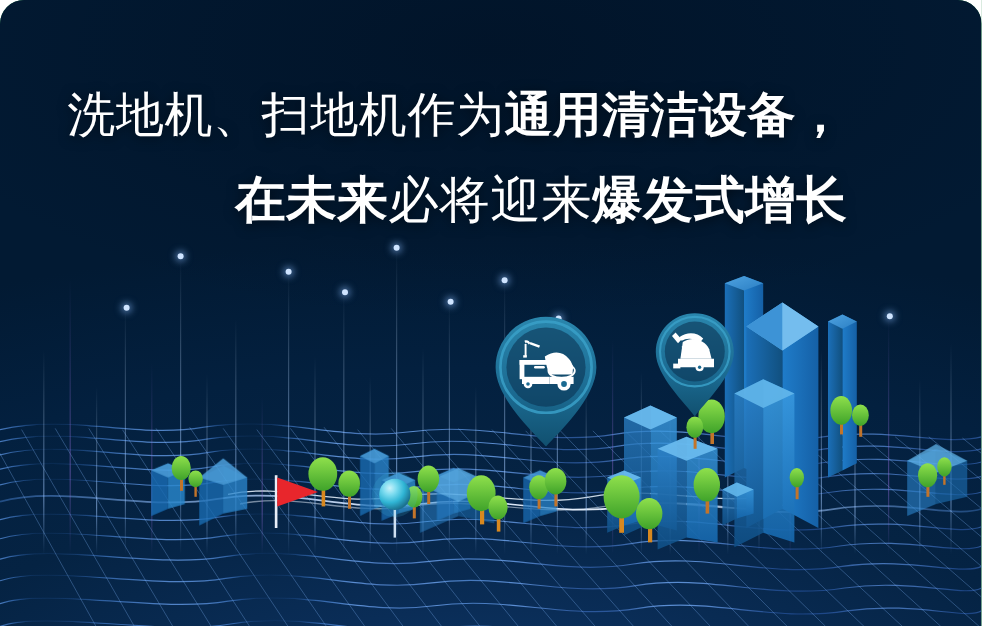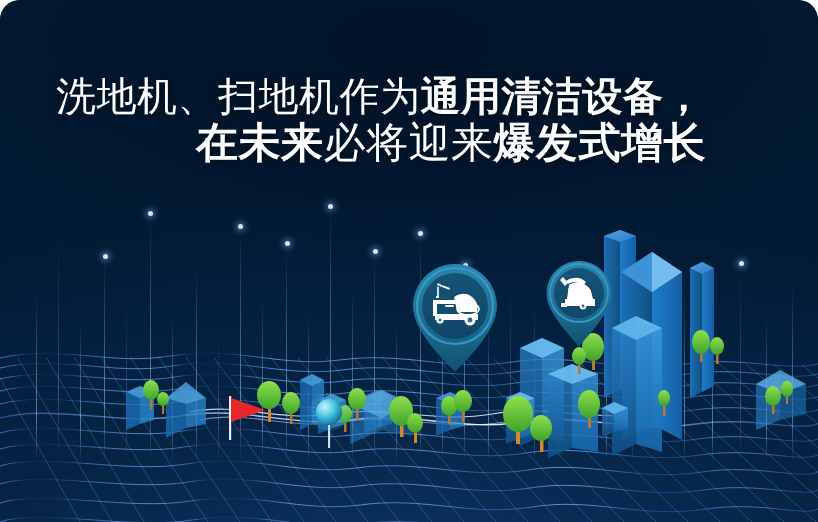--- a/index.html
+++ b/index.html
@@ -28,21 +28,21 @@
     position:absolute;left:0;right:0;top:74px;
     z-index:40;pointer-events:none;
   }
   .line{
     color:#ffffff;white-space:nowrap;
     font-size:40px;line-height:1.1;
     letter-spacing:.5px;
     text-shadow:0 2px 10px rgba(0,0,0,.55);
   }
   .line1{margin-left:56px;}
-  .line2{margin-left:196px;margin-top:2px;font-size:42px;}
+  .line2{margin-left:196px;margin-top:26px;font-size:42px;}
   .t-light{font-weight:400;}
   .t-bold{font-weight:700;}
   
   .terrain{position:absolute;left:0;right:0;bottom:0;height:260px;z-index:6;}
   .terrain svg{display:block;width:100%;height:100%;}
   
   .beams{position:absolute;left:0;right:0;bottom:60px;height:300px;z-index:7;}
   .beam{
     position:absolute;bottom:0;width:1px;
     background:linear-gradient(to top, rgba(255,255,255,0) 0%, rgba(160,200,255,.55) 28%, rgba(200,225,255,.22) 70%, rgba(200,225,255,0) 100%);

